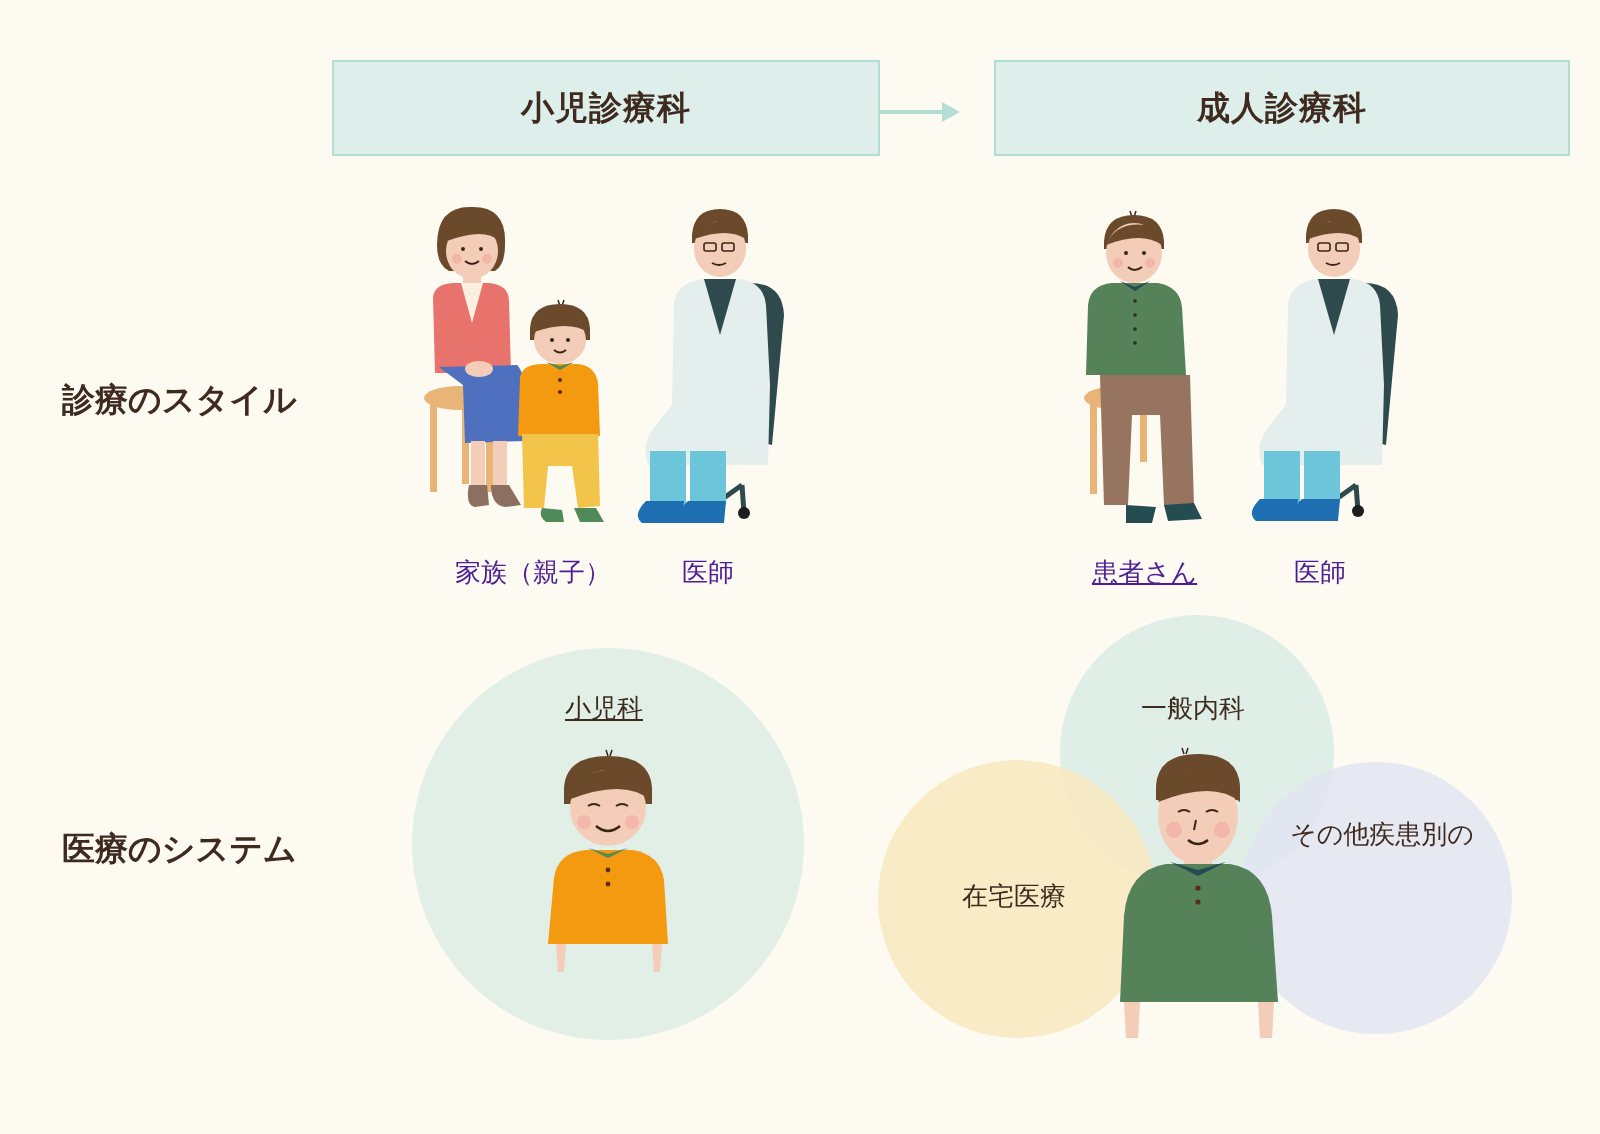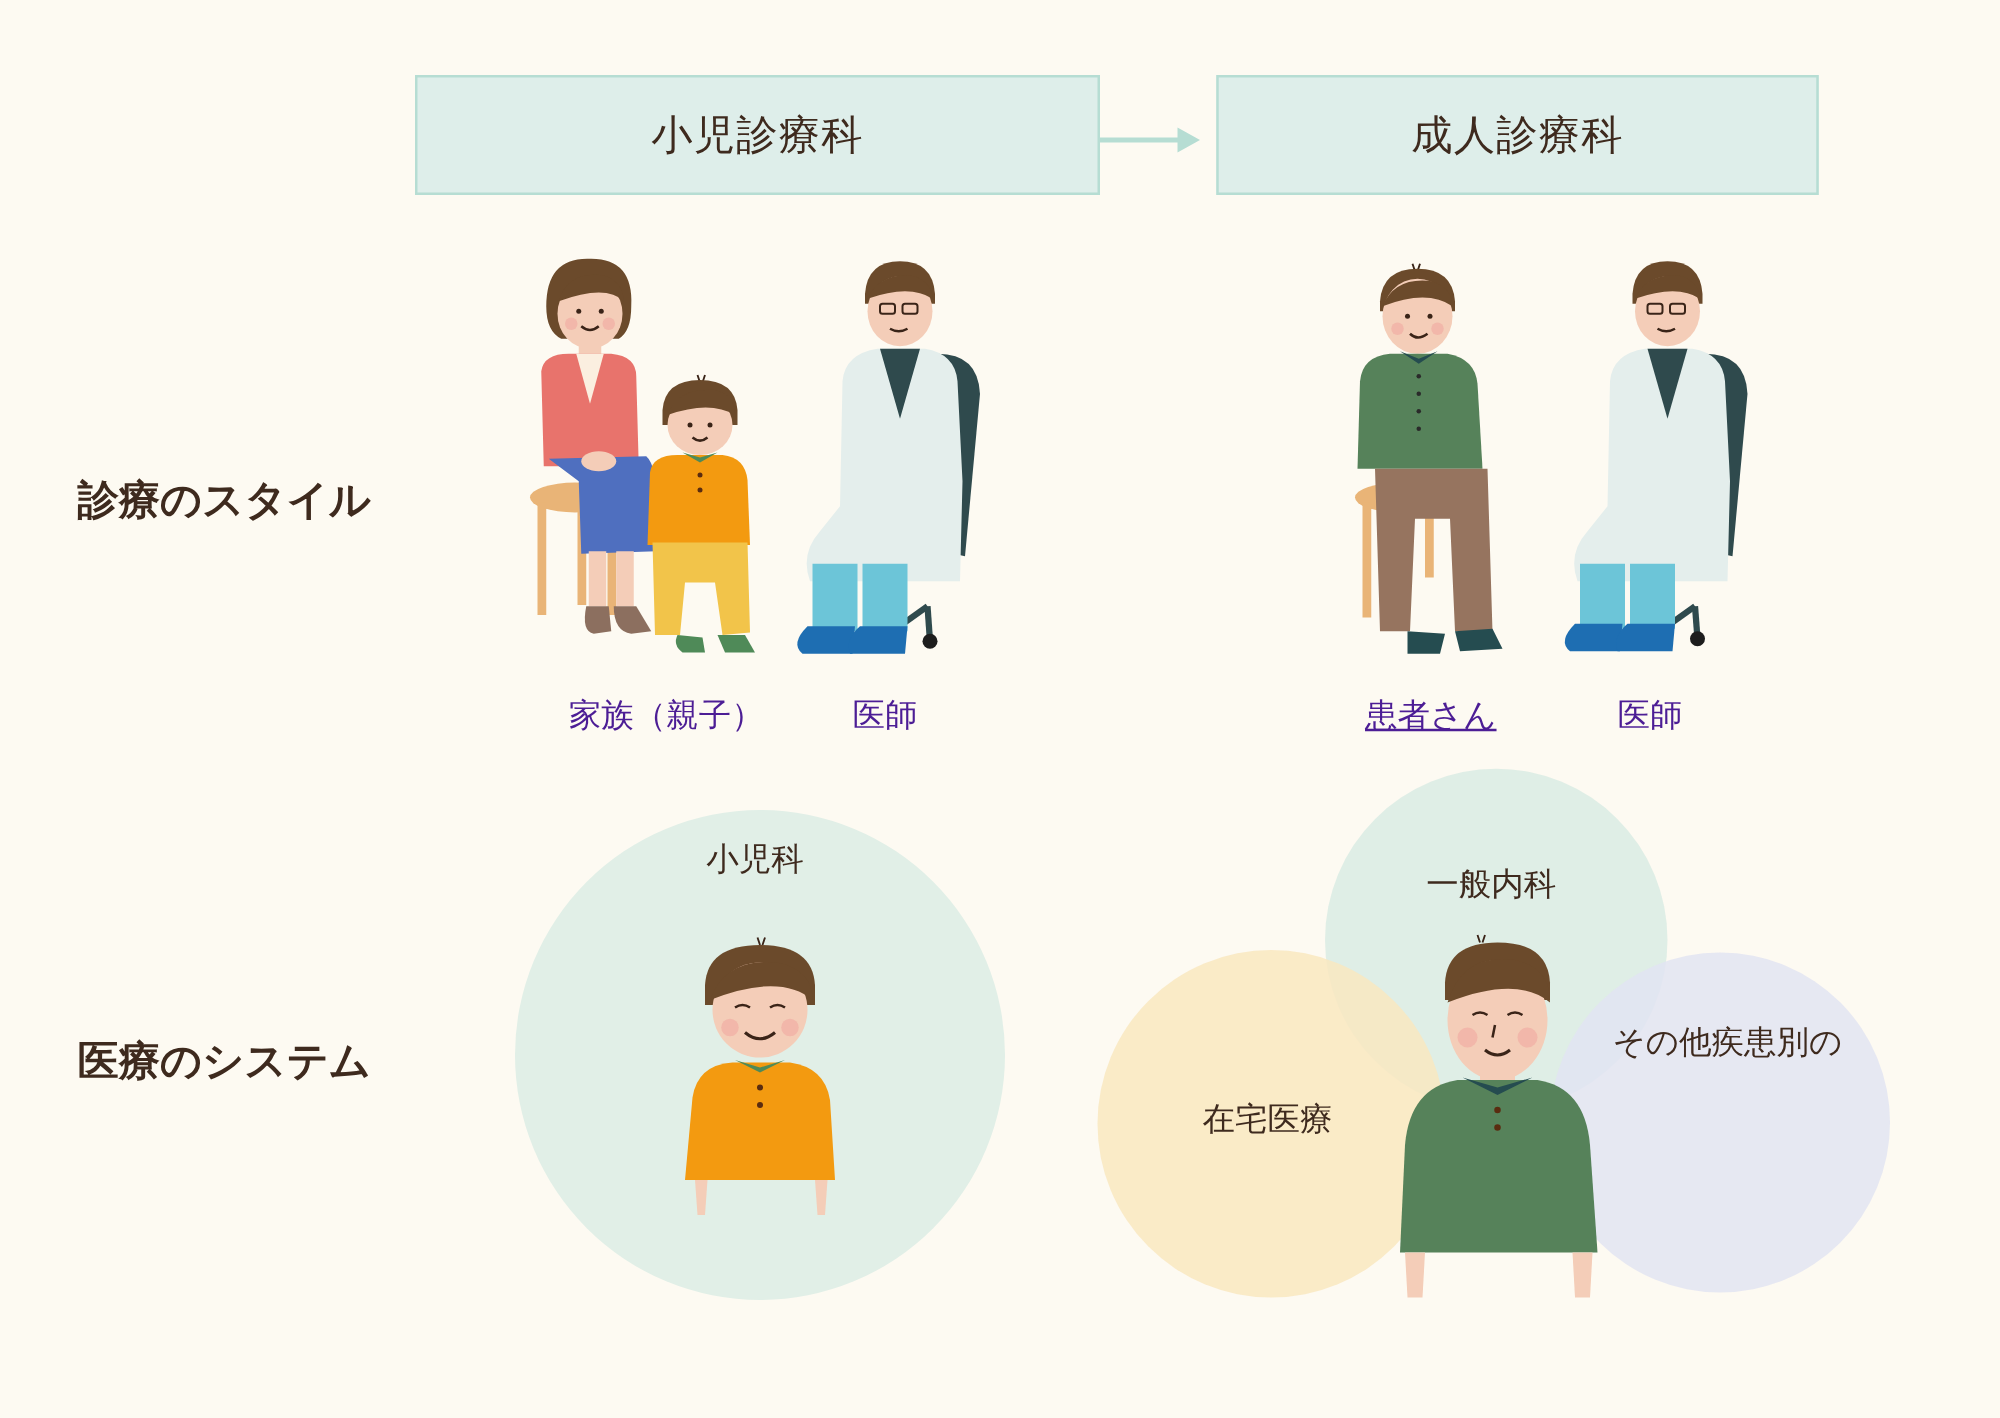--- a/index.html
+++ b/index.html
@@ -12,21 +12,21 @@
     color: #3e2a1e;
   }
   .abs { position: absolute; }
   .header-box {
     position: absolute;
     top: 60px; height: 96px;
     background: #deeeea;
     border: 2px solid #b6ddd3;
     box-sizing: border-box;
     display: flex; align-items: center; justify-content: center;
-    font-size: 33px; font-weight: normal; letter-spacing: 1px;
+    font-size: 33px; font-weight: bold; letter-spacing: 1px;
     color: #3e2a1e;
   }
   .row-label {
     position: absolute; left: 62px;
     font-size: 33px; font-weight: bold; color: #3e2a1e;
   }
   .person-label {
     position: absolute; font-size: 26px; color: #4c1d95;
     text-align: left; white-space: nowrap;
   }
@@ -44,21 +44,21 @@
 
 <div class="header-box" style="left:332px; width:548px;">
   <span>小児診療科</span>
 </div>
 <div class="abs" style="left:880px; top:100px;">
   <svg width="82" height="24" viewBox="0 0 82 24">
     <line x1="0" y1="12" x2="64" y2="12" stroke="#b6ddd3" stroke-width="4"></line>
     <polygon points="62,2 80,12 62,22" fill="#b6ddd3"></polygon>
   </svg>
 </div>
-<div class="header-box" style="left:973px; width:482px;">
+<div class="header-box" style="left:994px; width:576px;">
   <span>成人診療科</span>
 </div>
 
 <div class="row-label" style="top:378px;">診療のスタイル</div>
 <div class="row-label" style="top:827px;">医療のシステム</div>
 
 <div class="abs" style="left:420px; top:380px;">
   <svg width="120" height="130" viewBox="0 0 120 130">
     <ellipse cx="40" cy="18" rx="36" ry="12" fill="#e9b477"></ellipse>
     <rect x="10" y="22" width="7" height="90" fill="#e9b477"></rect>
@@ -177,21 +177,21 @@
     <rect x="18" y="246" width="36" height="52" fill="#6cc5d8"></rect>
     <rect x="58" y="246" width="36" height="52" fill="#6cc5d8"></rect>
     <path d="M14 294 L52 294 L50 316 L10 316 Q0 308 14 294Z" fill="#1e6eb2"></path>
     <path d="M56 294 L94 294 L92 316 L48 316 Q44 304 56 294Z" fill="#1e6eb2"></path>
   </svg>
 </div>
 <div class="person-label" style="left:1092px; top:555px;text-decoration:underline;">患者さん</div>
 <div class="person-label" style="left:1294px; top:555px;">医師</div>
 
 <div class="circle" style="left:412px; top:648px; width:392px; height:392px; background:#e1efe7;"></div>
-<div class="circle-label" style="left:565px; top:668px;">小児科</div>
+<div class="circle-label" style="left:565px; top:688px;text-decoration:underline;">小児科</div>
 <div class="abs" style="left:544px; top:748px;">
   <svg width="130" height="230" viewBox="0 0 130 230">
     <path d="M62 2 L64 8 M68 2 L66 8" stroke="#3a2418" stroke-width="1.5"></path>
     <path d="M20 40 Q22 8 64 8 Q106 8 108 40 L108 56 L20 56Z" fill="#6b4a2b"></path>
     <ellipse cx="64" cy="60" rx="38" ry="38" fill="#f4cdb8"></ellipse>
     <path d="M24 52 Q36 18 78 22 Q106 28 106 52 Q80 30 24 52Z" fill="#6b4a2b"></path>
     <path d="M44 58 Q50 54 56 58" stroke="#3a2418" stroke-width="2" fill="none"></path>
     <path d="M72 58 Q78 54 84 58" stroke="#3a2418" stroke-width="2" fill="none"></path>
     <path d="M52 78 Q64 88 76 78" stroke="#3a2418" stroke-width="2.5" fill="none"></path>
     <circle cx="40" cy="74" r="7" fill="#f0a9a0" opacity="0.6"></circle>

